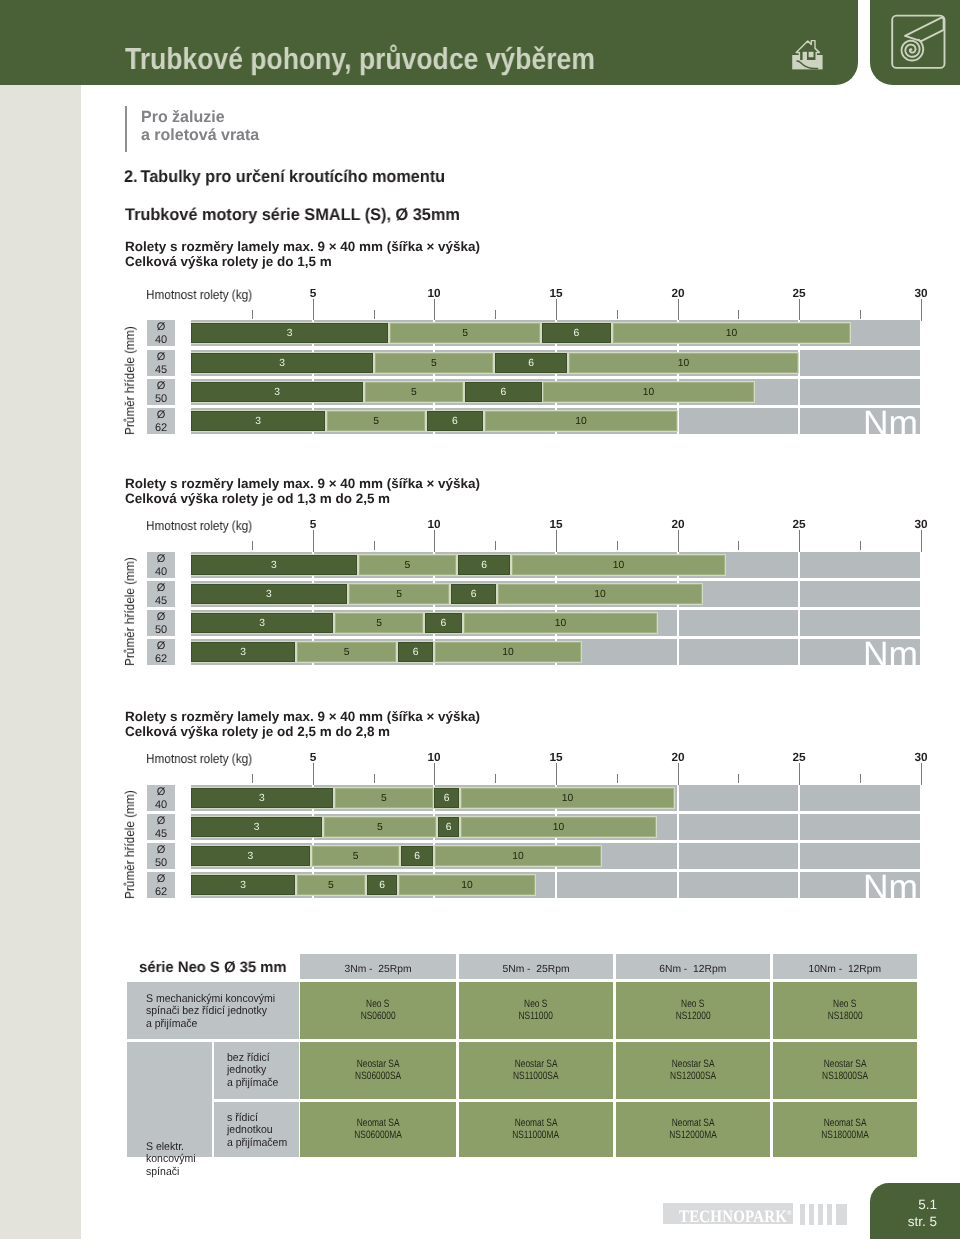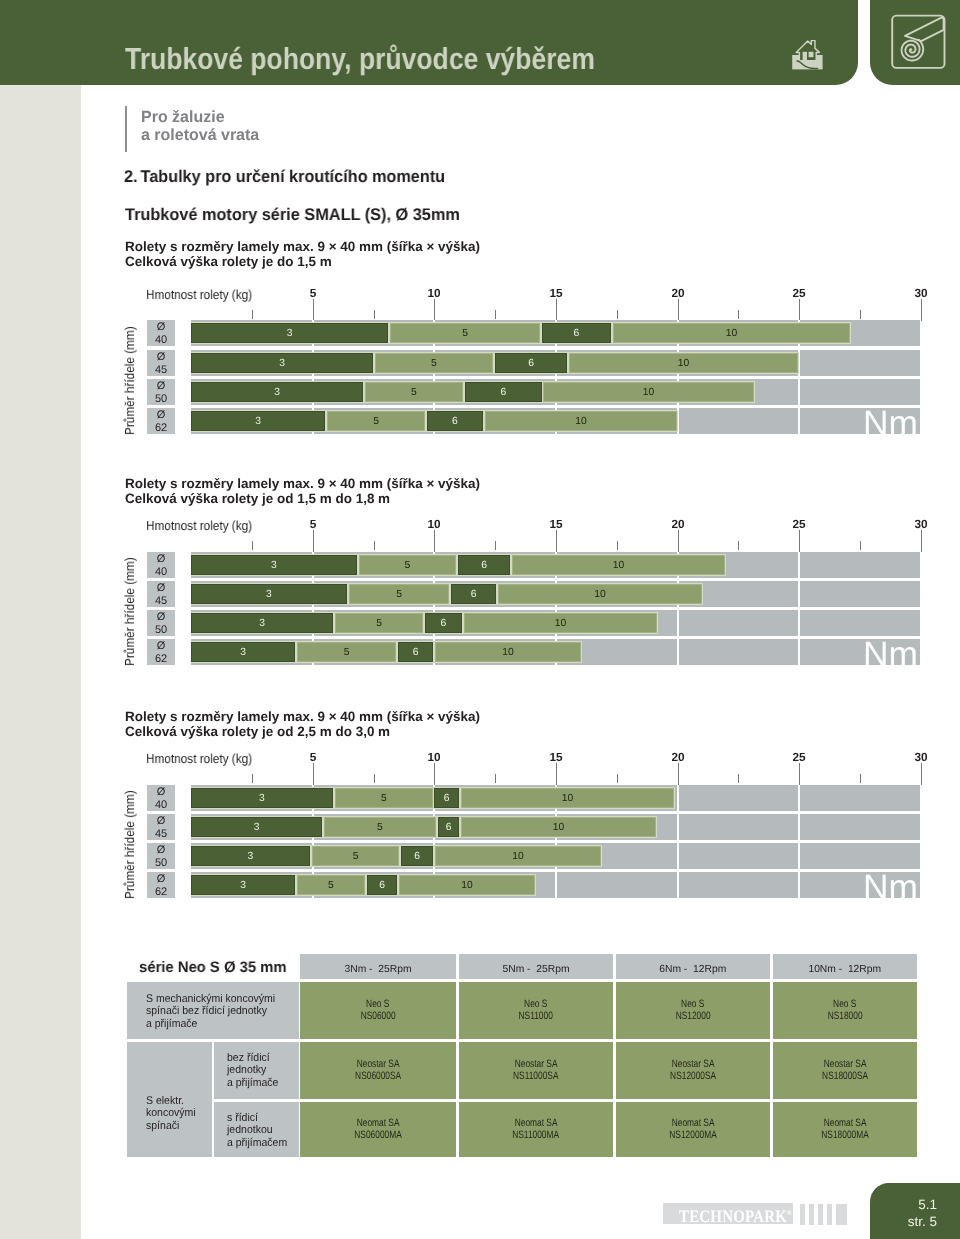--- a/index.html
+++ b/index.html
@@ -196,21 +196,21 @@
 <div class="grid" style="left:607.2px"></div>
 <div class="barbg" style="width:487.1px"></div>
 <div class="seg dark" style="left:0.0px;width:134.0px">3</div>
 <div class="seg lite" style="left:136.0px;width:98.0px">5</div>
 <div class="seg dark" style="left:236.0px;width:55.9px">6</div>
 <div class="seg lite" style="left:293.9px;width:192.2px">10</div>
 <div class="nm">Nm</div>
 </div>
 </div>
 <div class="abs cblock" style="top:477.8px">
-<div class="chead" style="top:-2.2px"><span class="sq">Rolety s rozměry lamely max. 9 × 40 mm (šířka × výška)</span><br><span class="sq">Celková výška rolety je od 1,5 m do 1,8 m</span></div>
+<div class="chead" style="top:-2.2px"><span class="sq">Rolety s rozměry lamely max. 9 × 40 mm (šířka × výška)</span><br><span class="sq">Celková výška rolety je od 1,3 m do 2,5 m</span></div>
 <div class="cweight" style="top:48.2px"><span class="sq">Hmotnost rolety (kg)</span></div>
 <div class="cylab" style="top:188.3px;transform:rotate(-90deg)"><span class="sq">Průměr hřídele (mm)</span></div>
 <div class="tick tickmaj" style="left:312.6px;top:52.5px"></div>
 <div class="ticklab" style="left:312.6px;top:46.5px">5</div>
 <div class="tick tickmaj" style="left:434.3px;top:52.5px"></div>
 <div class="ticklab" style="left:434.3px;top:46.5px">10</div>
 <div class="tick tickmaj" style="left:556.0px;top:52.5px"></div>
 <div class="ticklab" style="left:556.0px;top:46.5px">15</div>
 <div class="tick tickmaj" style="left:677.6px;top:52.5px"></div>
 <div class="ticklab" style="left:677.6px;top:46.5px">20</div>
@@ -272,21 +272,21 @@
 <div class="grid" style="left:607.2px"></div>
 <div class="barbg" style="width:391.0px"></div>
 <div class="seg dark" style="left:0.0px;width:104.1px">3</div>
 <div class="seg lite" style="left:106.1px;width:99.0px">5</div>
 <div class="seg dark" style="left:207.1px;width:35.0px">6</div>
 <div class="seg lite" style="left:244.1px;width:145.9px">10</div>
 <div class="nm">Nm</div>
 </div>
 </div>
 <div class="abs cblock" style="top:710.4px">
-<div class="chead" style="top:-1.6px"><span class="sq">Rolety s rozměry lamely max. 9 × 40 mm (šířka × výška)</span><br><span class="sq">Celková výška rolety je od 2,5 m do 3,0 m</span></div>
+<div class="chead" style="top:-1.6px"><span class="sq">Rolety s rozměry lamely max. 9 × 40 mm (šířka × výška)</span><br><span class="sq">Celková výška rolety je od 2,5 m do 2,8 m</span></div>
 <div class="cweight" style="top:48.8px"><span class="sq">Hmotnost rolety (kg)</span></div>
 <div class="cylab" style="top:188.9px;transform:rotate(-90deg)"><span class="sq">Průměr hřídele (mm)</span></div>
 <div class="tick tickmaj" style="left:312.6px;top:53.1px"></div>
 <div class="ticklab" style="left:312.6px;top:47.1px">5</div>
 <div class="tick tickmaj" style="left:434.3px;top:53.1px"></div>
 <div class="ticklab" style="left:434.3px;top:47.1px">10</div>
 <div class="tick tickmaj" style="left:556.0px;top:53.1px"></div>
 <div class="ticklab" style="left:556.0px;top:47.1px">15</div>
 <div class="tick tickmaj" style="left:677.6px;top:53.1px"></div>
 <div class="ticklab" style="left:677.6px;top:47.1px">20</div>
@@ -361,21 +361,21 @@
 <div class="thd" style="left:459.0px;top:954.0px;width:154.0px;height:24.5px;line-height:32.5px">5Nm -  25Rpm</div>
 <div class="thd" style="left:616.0px;top:954.0px;width:153.5px;height:24.5px;line-height:32.5px">6Nm -  12Rpm</div>
 <div class="thd" style="left:772.5px;top:954.0px;width:143.5px;height:24.5px;line-height:32.5px">10Nm -  12Rpm</div>
 <div class="tc" style="left:127.0px;top:982.0px;width:171.5px;height:57.0px"></div>
 <div class="tlbl" style="left:146.3px;top:993.0px"><span>S mechanickými koncovými</span><br><span>spínači bez řídicí jednotky</span><br><span>a přijímače</span></div>
 <div class="tg" style="left:300.0px;top:982.0px;width:156.0px;height:57.0px;padding-top:15.9px"><span>Neo S</span><br><span>NS06000</span></div>
 <div class="tg" style="left:459.0px;top:982.0px;width:154.0px;height:57.0px;padding-top:15.9px"><span>Neo S</span><br><span>NS11000</span></div>
 <div class="tg" style="left:616.0px;top:982.0px;width:153.5px;height:57.0px;padding-top:15.9px"><span>Neo S</span><br><span>NS12000</span></div>
 <div class="tg" style="left:772.5px;top:982.0px;width:143.5px;height:57.0px;padding-top:15.9px"><span>Neo S</span><br><span>NS18000</span></div>
 <div class="tc" style="left:127.0px;top:1042.0px;width:85.0px;height:115.0px"></div>
-<div class="tlbl" style="left:146.3px;top:1095px"><span>S elektr.</span><br><span>koncovými</span><br><span>spínači</span></div>
+<div class="tlbl" style="left:146.3px;top:1141px"><span>S elektr.</span><br><span>koncovými</span><br><span>spínači</span></div>
 <div class="tc" style="left:213.5px;top:1042.0px;width:85.0px;height:57.0px"></div>
 <div class="tlbl" style="left:226.5px;top:1052.2px"><span>bez řídicí</span><br><span>jednotky</span><br><span>a přijímače</span></div>
 <div class="tg" style="left:300.0px;top:1042.0px;width:156.0px;height:57.0px;padding-top:15.9px"><span>Neostar SA</span><br><span>NS06000SA</span></div>
 <div class="tg" style="left:459.0px;top:1042.0px;width:154.0px;height:57.0px;padding-top:15.9px"><span>Neostar SA</span><br><span>NS11000SA</span></div>
 <div class="tg" style="left:616.0px;top:1042.0px;width:153.5px;height:57.0px;padding-top:15.9px"><span>Neostar SA</span><br><span>NS12000SA</span></div>
 <div class="tg" style="left:772.5px;top:1042.0px;width:143.5px;height:57.0px;padding-top:15.9px"><span>Neostar SA</span><br><span>NS18000SA</span></div>
 <div class="tc" style="left:213.5px;top:1102.0px;width:85.0px;height:55.0px"></div>
 <div class="tlbl" style="left:226.5px;top:1112.2px"><span>s řídicí</span><br><span>jednotkou</span><br><span>a přijímačem</span></div>
 <div class="tg" style="left:300.0px;top:1102.0px;width:156.0px;height:55.0px;padding-top:14.9px"><span>Neomat SA</span><br><span>NS06000MA</span></div>
 <div class="tg" style="left:459.0px;top:1102.0px;width:154.0px;height:55.0px;padding-top:14.9px"><span>Neomat SA</span><br><span>NS11000MA</span></div>

